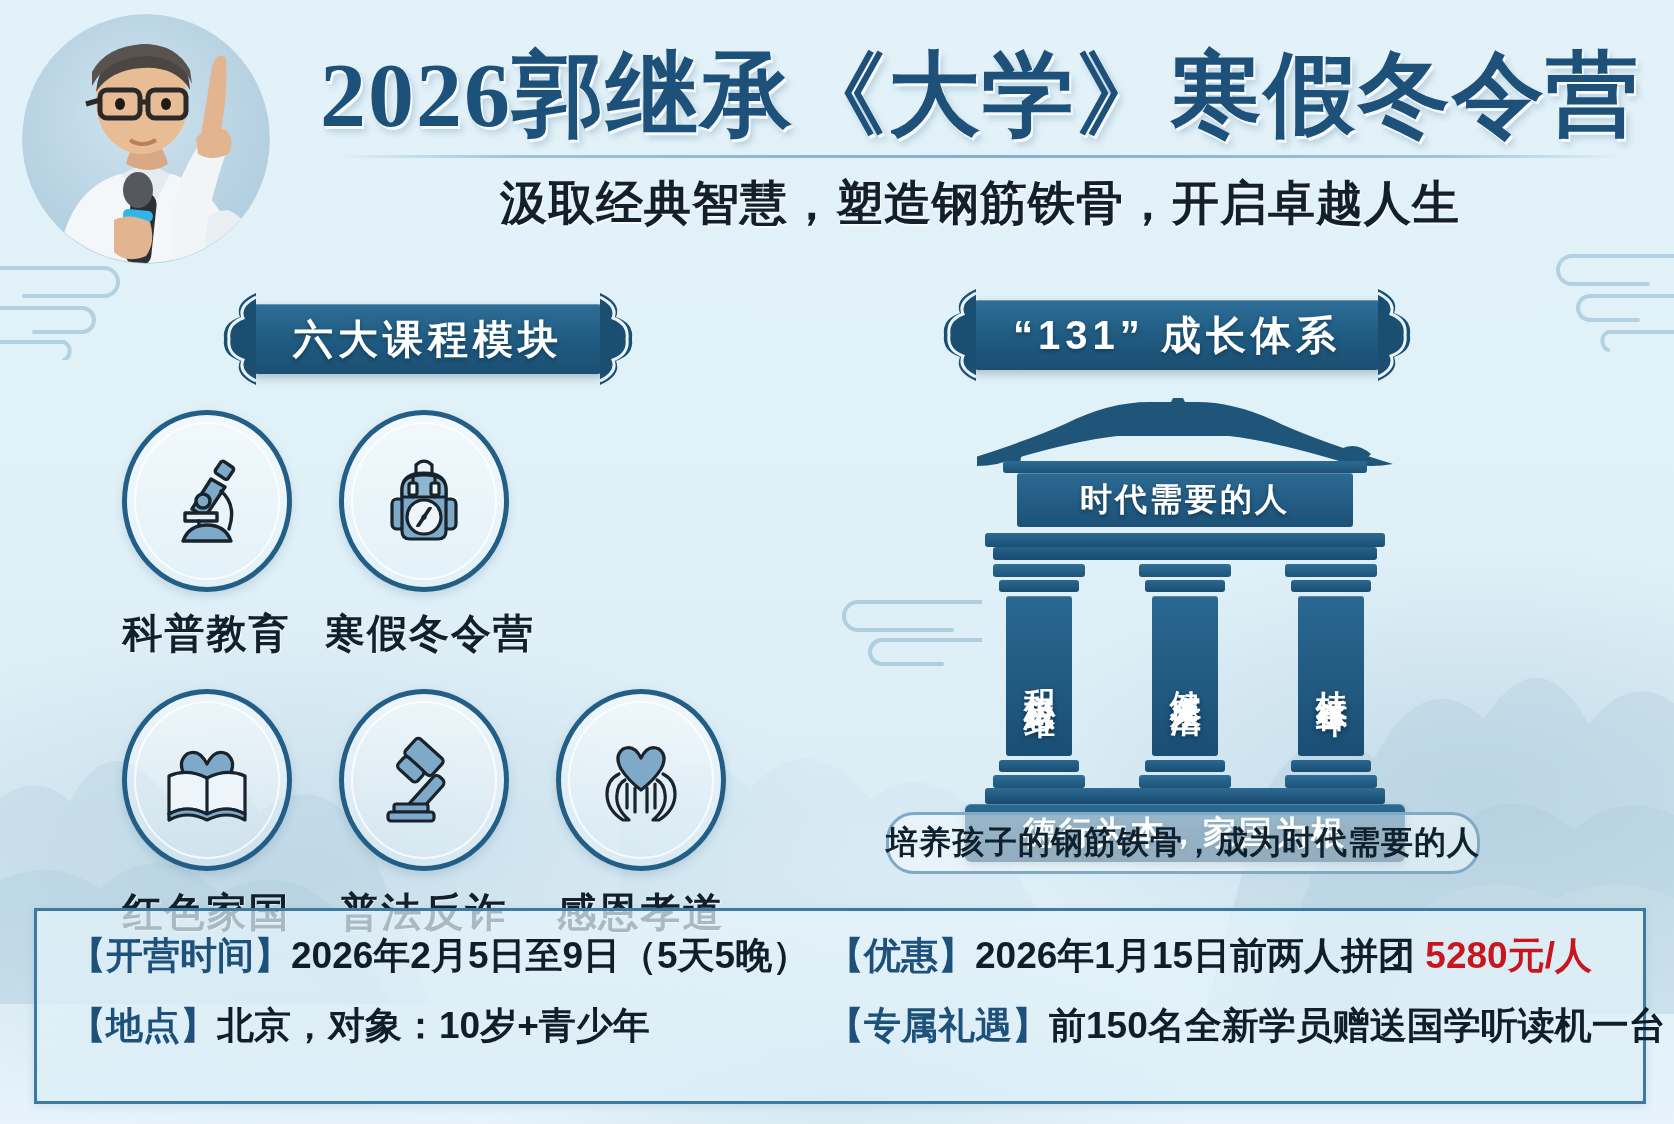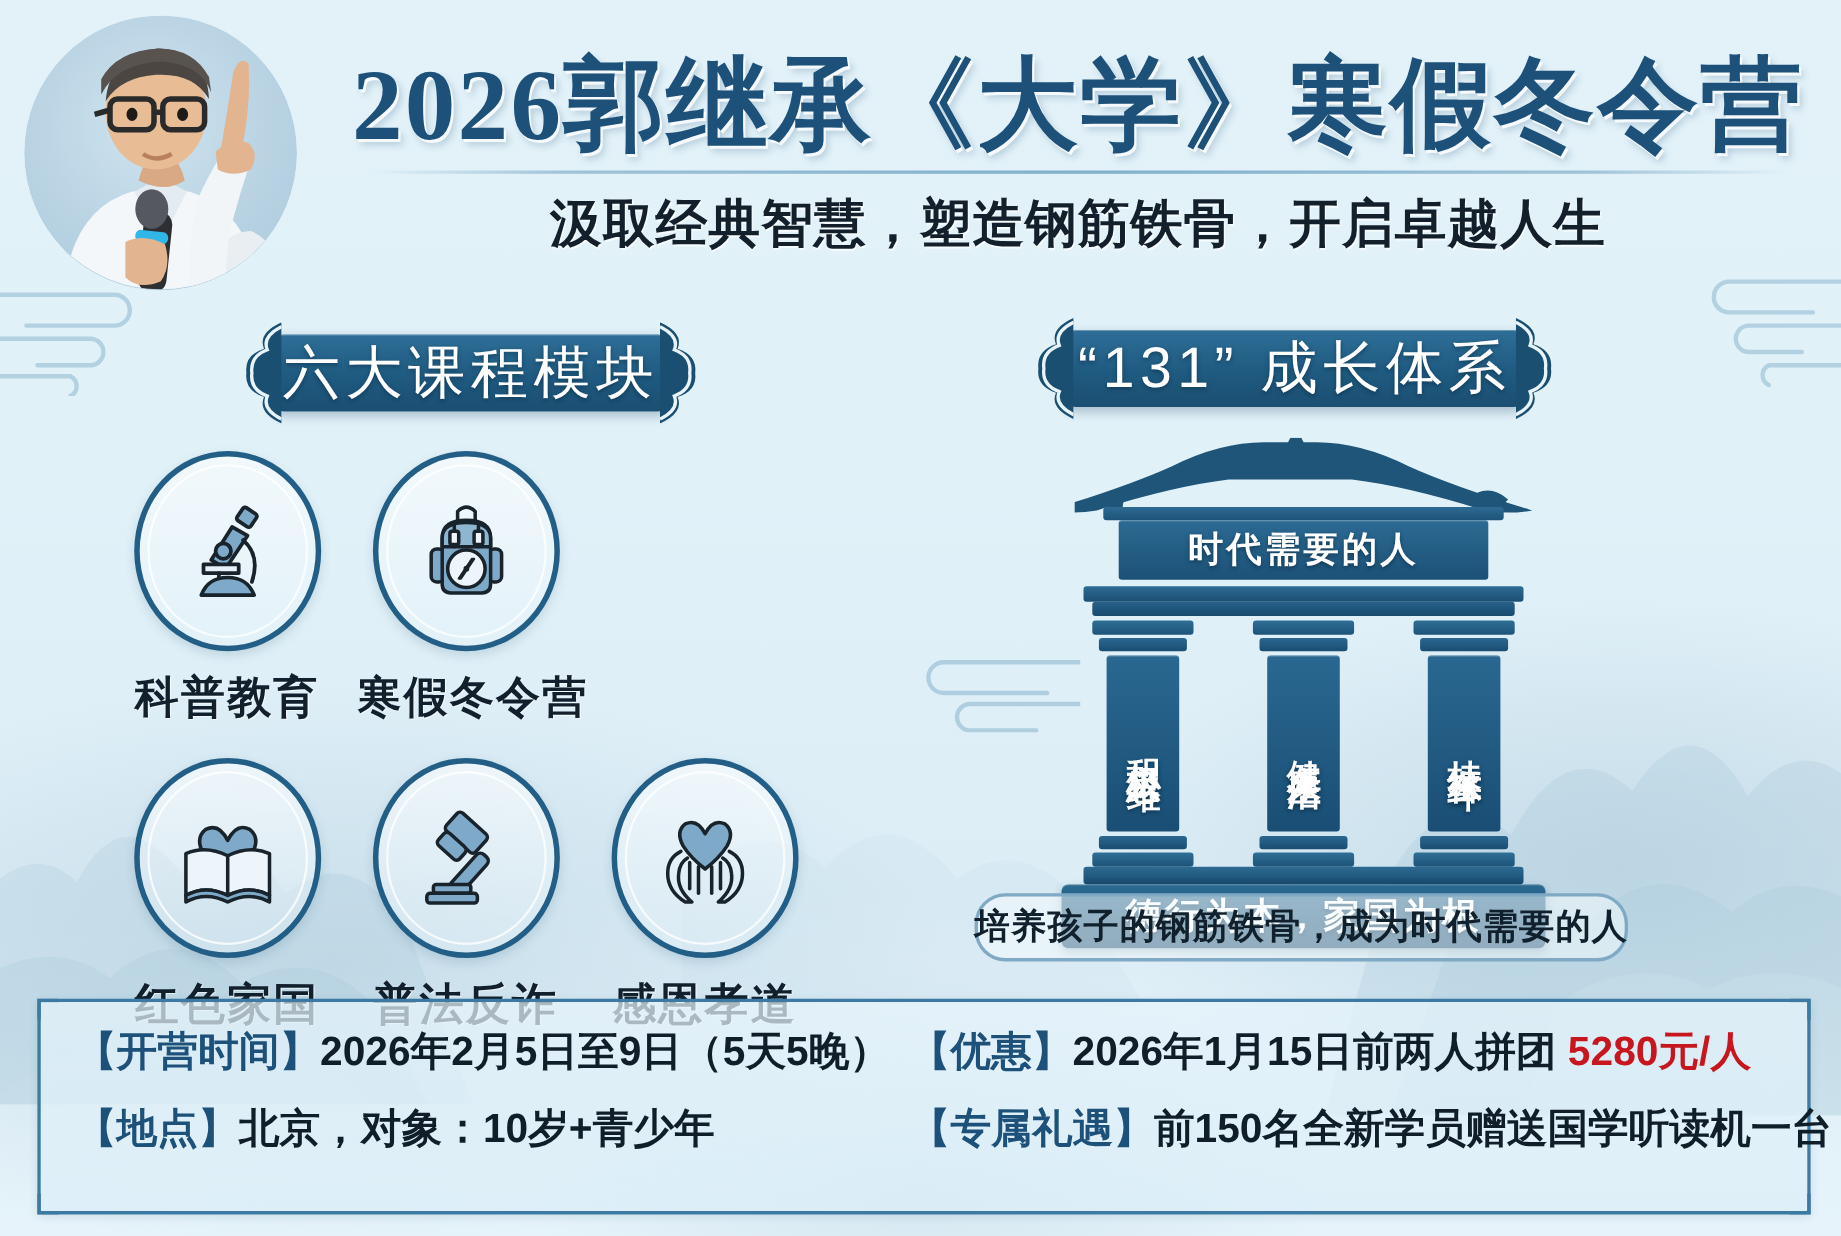--- a/index.html
+++ b/index.html
@@ -51,21 +51,21 @@
     white-space:nowrap;text-shadow:1px 2px 0 rgba(255,255,255,.7);
   }
   
   .banner{position:absolute;height:70px;}
   .banner .plate{
     position:absolute;inset:0;background:linear-gradient(180deg,#2e6e97 0%,#1f5a80 55%,#1b4f72 100%);
     border-radius:10px;box-shadow:0 4px 10px rgba(21,62,92,.28), inset 0 1px 0 rgba(255,255,255,.28);
   }
   .banner .txt{
     position:relative;z-index:3;display:flex;align-items:center;justify-content:center;
-    height:100%;color:#ffffff;font-size:52px;font-weight:400;letter-spacing:5px;
+    height:100%;color:#ffffff;font-size:40px;font-weight:700;letter-spacing:5px;
     text-shadow:0 2px 4px rgba(10,40,62,.55);white-space:nowrap;
   }
   .scallop{position:absolute;top:-11px;height:92px;width:38px;z-index:2;}
   #banner-left{left:248px;top:304px;width:360px;}
   #banner-right{left:968px;top:300px;width:418px;}
   
   #modules{position:absolute;left:108px;top:410px;width:650px;}
   .mrow{display:flex;gap:20px;}
   .mcell{width:197px;text-align:center;}
   .mdisc{

